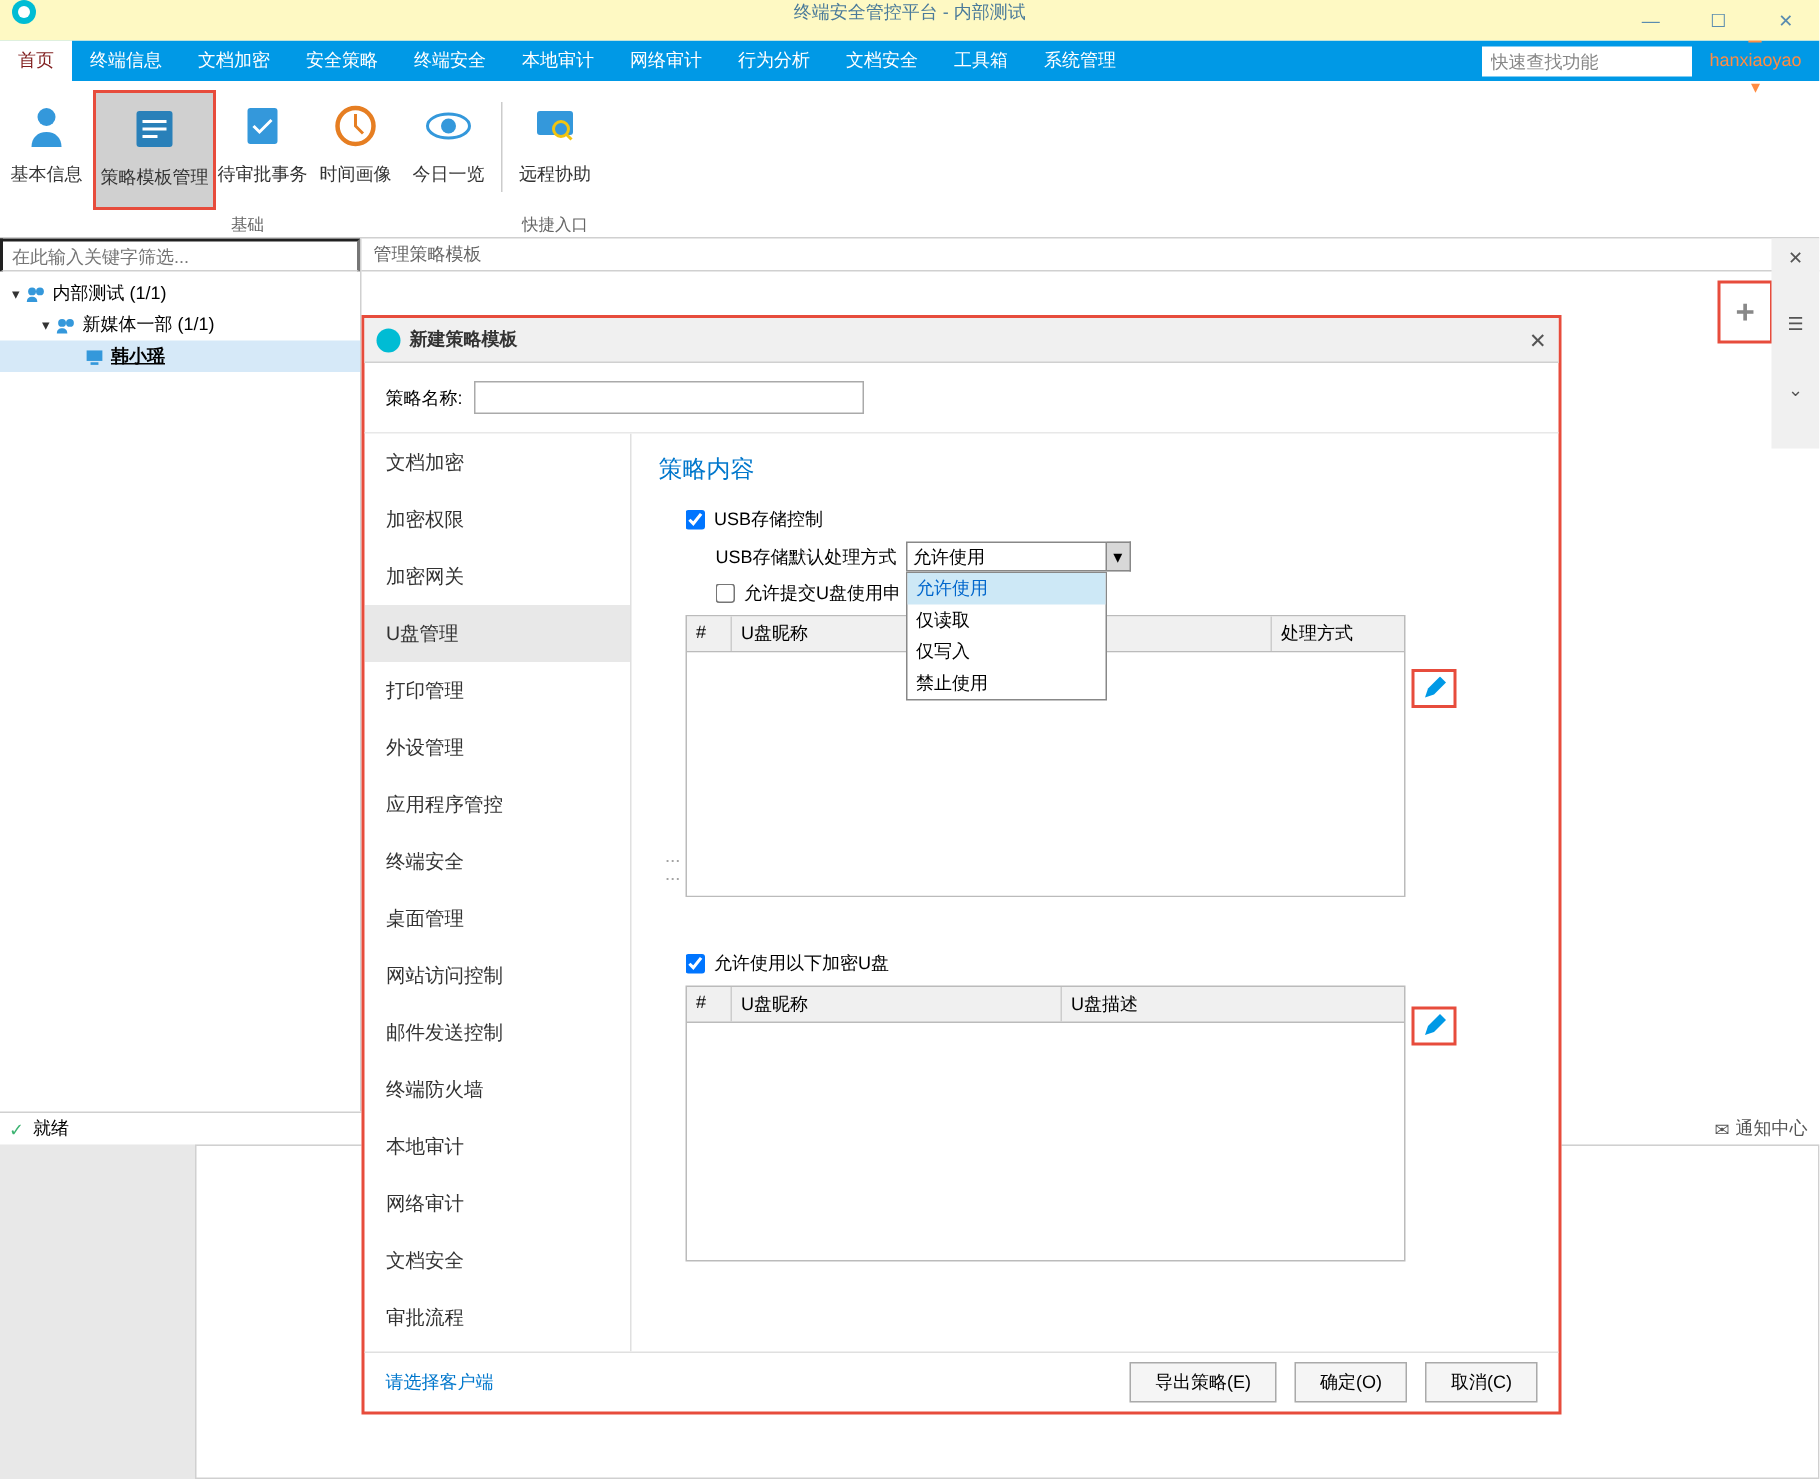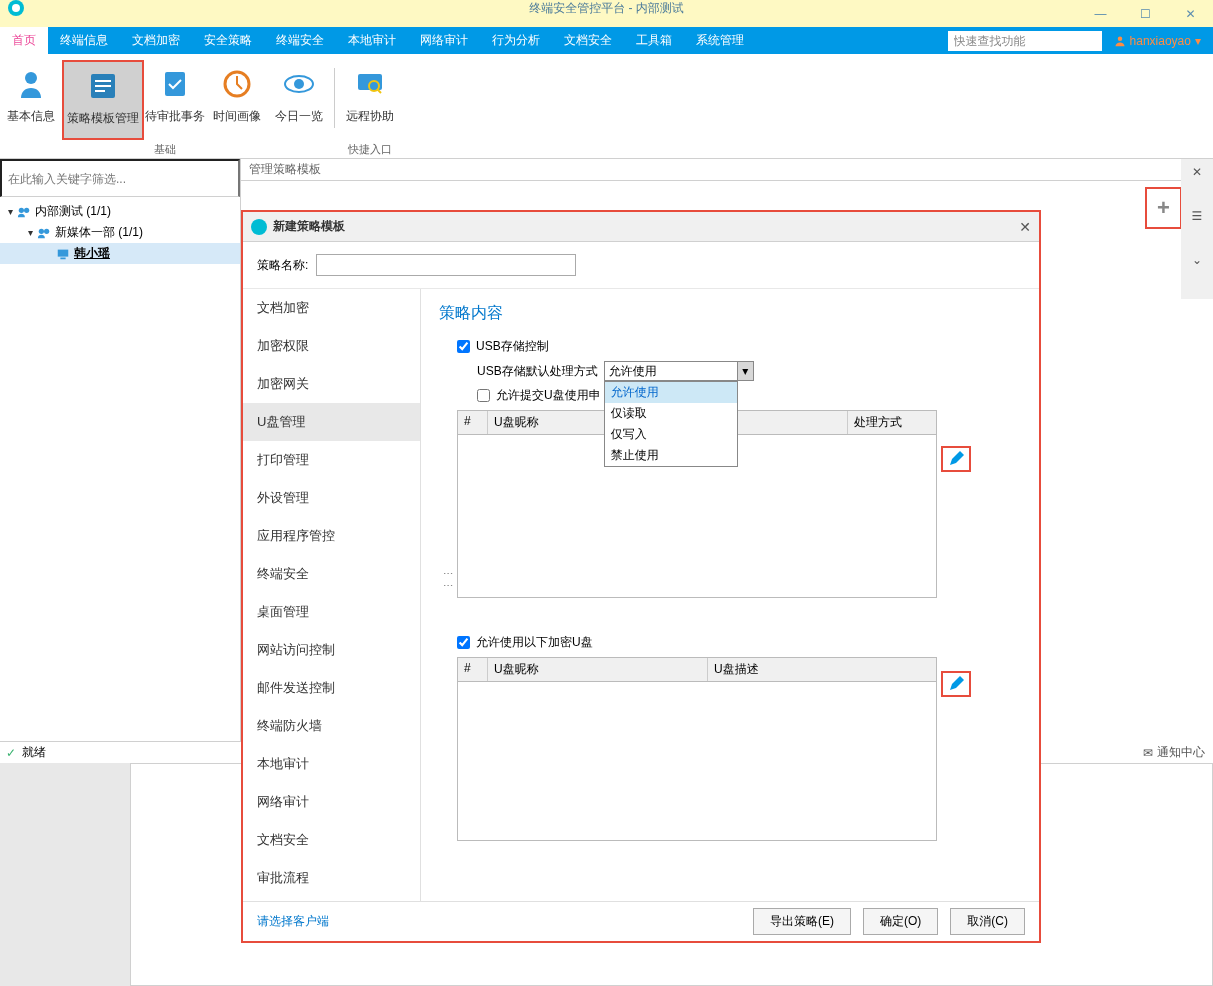--- a/index.html
+++ b/index.html
@@ -7,41 +7,41 @@
 
 .titlebar { height: 27px; background: #fef9c3; display: flex; align-items: flex-start; position: relative; }
 .titlebar .app-icon { width: 16px; height: 16px; background: #00bcd4; border-radius: 50%; margin-left: 8px; position: relative; }
 .titlebar .app-icon::after { content: ''; position: absolute; top: 4px; left: 4px; width: 8px; height: 8px; background: #fff; border-radius: 50%; }
 .titlebar .title { position: absolute; left: 50%; transform: translateX(-50%); color: #4a7a9a; }
 .titlebar .win-controls { position: absolute; right: 0; display: flex; }
 .titlebar .win-btn { width: 45px; height: 27px; display: flex; align-items: center; justify-content: center; color: #5a8cb0; cursor: pointer; }
 
 .menubar { height: 27px; background: #0099e6; display: flex; align-items: stretch; }
 .menubar .tab { padding: 0 12px; color: #fff; display: flex; align-items: center; cursor: pointer; }
-.menubar .tab.active { background: #fff; color: #ec4899; }
+.menubar .tab.active { background: #fff; color: #7f1d1d; }
 .menubar .search-area { margin-left: auto; display: flex; align-items: center; }
-.menubar .search-input { width: 154px; height: 20px; border: none; padding: 0 6px; background: #fff; color: #3b82f6; }
+.menubar .search-input { width: 140px; height: 20px; border: none; padding: 0 6px; background: #fff; color: #3b82f6; }
 .menubar .search-input::placeholder { color: #888; }
-.menubar .user { padding: 0 12px; color: #ff8c42; display: flex; align-items: center; gap: 4px; }
+.menubar .user { padding: 0 12px; color: #ff8c42; display: flex; align-items: center; gap: 4px; flex-direction: column; }
 .menubar .user-icon { width: 12px; height: 12px; }
 
 .ribbon { height: 105px; background: #fff; border-bottom: 1px solid #d0d0d0; display: flex; padding-top: 6px; }
 .ribbon-group { display: flex; flex-direction: column; align-items: center; }
 .ribbon-items { display: flex; }
 .ribbon-item { width: 62px; height: 80px; display: flex; flex-direction: column; align-items: center; justify-content: flex-start; padding-top: 8px; cursor: pointer; }
 .ribbon-item.wide { width: 82px; }
 .ribbon-item.active { background: #d0d0d0; border: 2px solid #e74c3c; }
 .ribbon-item .ricon { width: 32px; height: 32px; margin-bottom: 8px; }
 .ribbon-item .rlabel { color: #333; text-align: center; }
 .ribbon-group-label { color: #666; font-size: 11px; margin-top: 2px; }
 .ribbon-sep { width: 1px; background: #ccc; margin: 8px 4px; height: 60px; align-self: flex-start; }
 
 .main { display: flex; height: 582px; }
 .sidebar { width: 241px; border-right: 1px solid #d0d0d0; display: flex; flex-direction: column; }
-.sidebar .filter { height: 38px; border-bottom: 1px solid #d0d0d0; padding: 2px 6px; color: #888; }
+.sidebar .filter { height: 22px; border-bottom: 1px solid #d0d0d0; padding: 2px 6px; color: #888; }
 .tree { flex: 1; padding: 4px 0; }
 .tree-node { padding: 2px 0 2px 8px; display: flex; align-items: center; gap: 4px; cursor: pointer; }
 .tree-node.l2 { padding-left: 28px; }
 .tree-node.l3 { padding-left: 56px; }
 .tree-node .chev { color: #333; font-size: 10px; }
 .tree-node .nicon { width: 14px; height: 14px; }
 .tree-node.sel { background: #d6e9f8; text-decoration: underline; }
 
 .content { flex: 1; }
 .content-tab { height: 22px; border-bottom: 1px solid #d0d0d0; padding: 2px 8px; color: #666; display: flex; align-items: center; }

